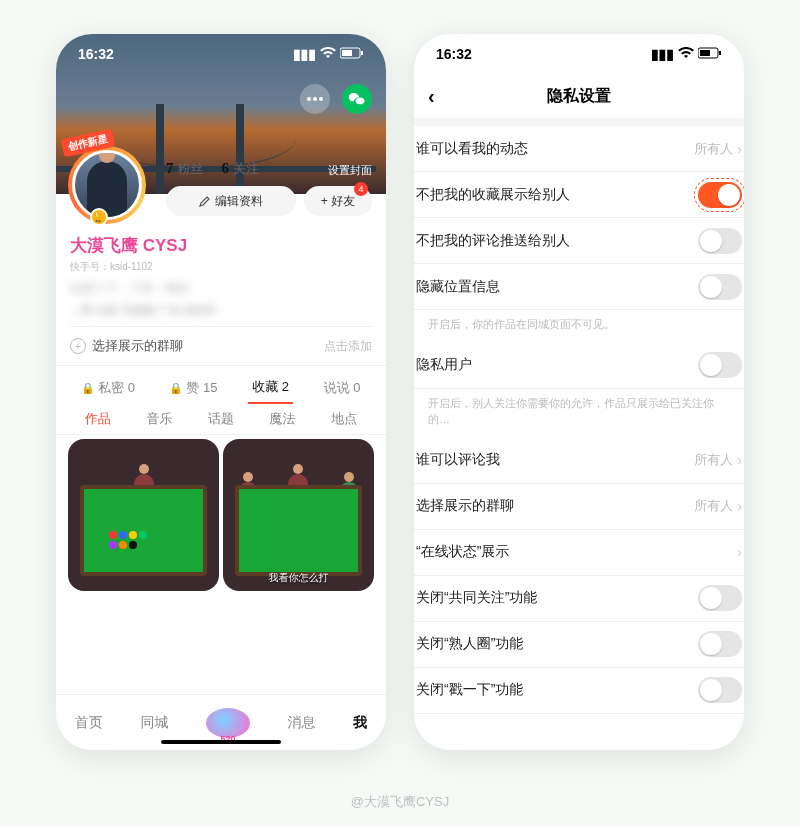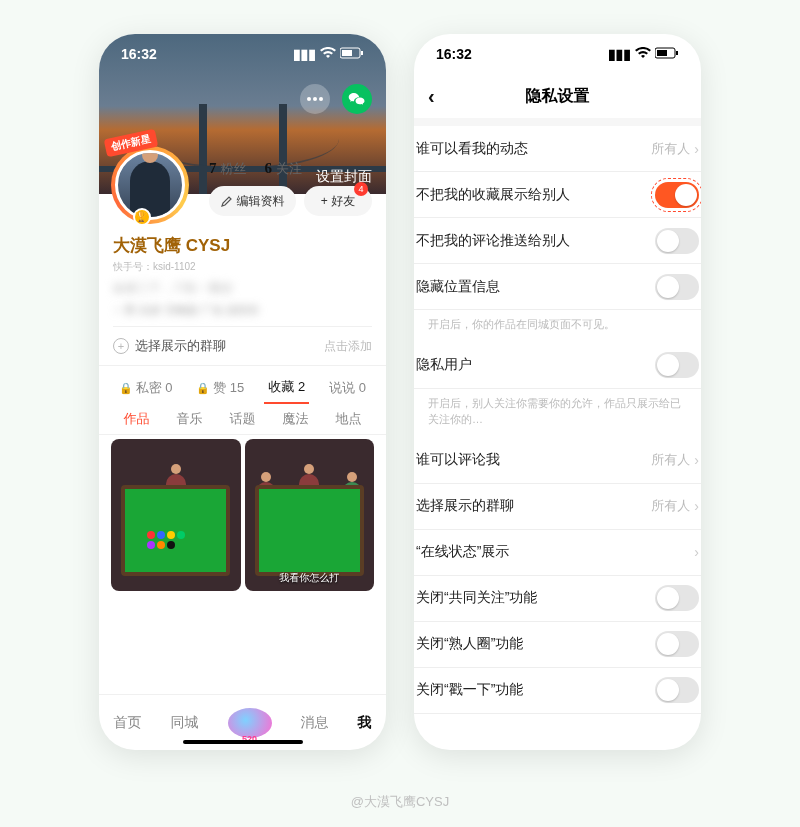--- a/index.html
+++ b/index.html
@@ -11,21 +11,21 @@
     overflow: hidden;
     position: relative;
   }
   .wrap {
     display: flex;
     gap: 28px;
     padding: 34px 46px;
     justify-content: center;
   }
   .phone {
-    width: 287px;
+    width: 330px;
     height: 716px;
     background: #fff;
     border-radius: 36px;
     box-shadow: 0 6px 30px rgba(0,0,0,.1);
     overflow: hidden;
     position: relative;
     display: flex;
     flex-direction: column;
   }
 
@@ -74,22 +74,22 @@
   }
   .round-btn {
     width: 30px; height: 30px; border-radius: 50%;
     display: flex; align-items:center; justify-content:center;
     font-size: 16px;
   }
   .btn-dots { background: rgba(255,255,255,.25); color:#fff; }
   .btn-wechat { background:#07c160; color:#fff; border-radius:50%; }
   .wechat-svg{ width:18px; height:18px; }
   .cover-set {
-    position:absolute; bottom:8px; right:14px;
-    color:#fff; font-size:14px;margin-top:32px;
+    position:absolute; bottom:16px; right:14px;
+    color:#fff; font-size:11px;margin-top:32px;
   }
 
   .profile-head {
     position: relative;
     margin-top:-34px;
     padding: 0 14px 8px 14px;
   }
   .avatar-badge {
     position:absolute; top:-14px; left:12px;
     width:78px; height:78px;
@@ -146,21 +146,21 @@
   .pill-edit{ flex:1; }
   .pill-friend{ width:68px; position:relative; }
   .red-dot{
     position:absolute; top:-4px; right:4px;
     width:14px;height:14px;border-radius:50%;
     background:#ff3b30; color:#fff; font-size:9px;
     line-height:14px; text-align:center;
   }
 
   .display-name{
-    margin-top:18px; font-size:17px; font-weight:600; color:#a16207;
+    margin-top:18px; font-size:17px; font-weight:600; color:#ec4899;
   }
   .sub-id{ font-size:10px; color:#bbb; margin-top:3px;}
   .blur{ filter: blur(4px); color:#bbb; font-size:12px; margin-top:6px;}
   .tag-row{ filter: blur(4px); color:#999; font-size:11px; margin-top:6px;}
   
   .group-row{
     margin:0 14px; padding:10px 0;
     display:flex; justify-content:space-between; align-items:center;
     font-size:13px; color:#555;
     border-top:1px solid #f0f0f0;
@@ -184,21 +184,21 @@
     padding:6px 11px; font-size:13px; color:#888;
     border-bottom:1px solid #f0f0f0;
   }
   .tabs-2 .t.active{ color:#ff4a2e;}
 
   .grid{
     display:flex; gap:4px; padding:4px 12px;
     height:160px;
   }
   .thumb{
-    flex:1; border-radius:8px; overflow:hidden;
+    flex:1; border-radius:16px; overflow:hidden;
     background:#3a2a2e; position:relative;
   }
   .pool{ position:absolute; left:8%; right:8%; top:30%; bottom:10%;
     background:#1aa636; border-radius:4px; border:4px solid #5a3d24;}
   .balls{ position:absolute; top:50%; left:20%; display:flex; flex-wrap:wrap; width:40px;}
   .ball{ width:8px;height:8px;border-radius:50%; margin:1px;}
   .caption{ position:absolute; bottom:6px; left:0; right:0; text-align:center;
     color:#fff; font-size:10px; text-shadow:0 1px 2px #000;}
   .people{ position:absolute; top:6px; left:0; right:0; height:40%;
     display:flex; justify-content:space-around; align-items:flex-end;}

